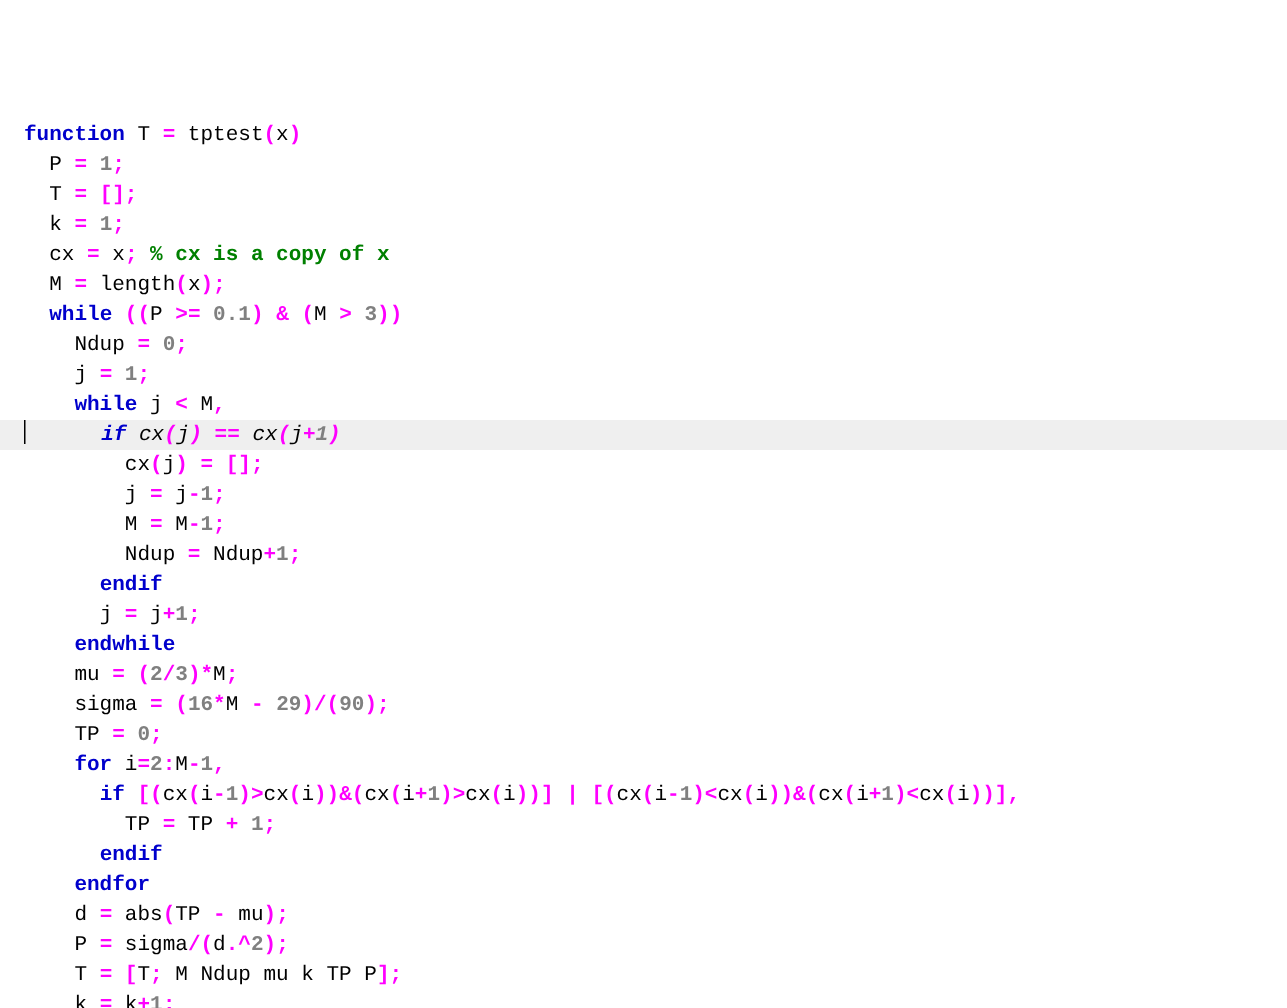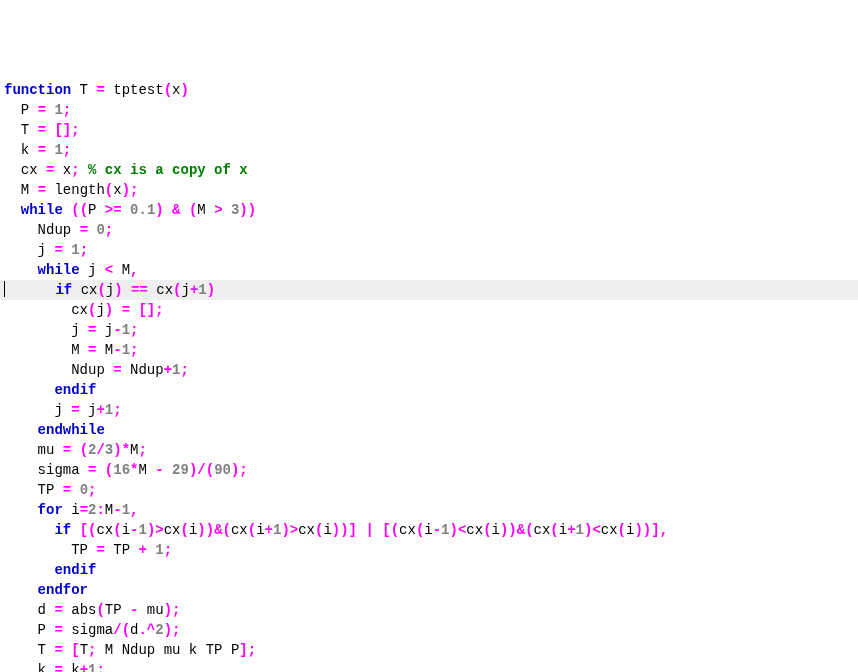--- a/index.html
+++ b/index.html
@@ -11,24 +11,25 @@
     color: #000000;
     white-space: pre;
     padding: 0;
     width: 858px;
   }
   .code-container {
     width: 858px;
   }
   .line {
     height: 20px;
-    padding-left: 4px;
+    padding-left: 16px;
   }
   .line.highlighted {
     background: #efefef;
+    font-style: italic;
   }
   .k  { color: #0000cc; font-weight: bold; }  
   .op { color: #ff00ff; font-weight: bold; }  
   .n  { color: #808080; font-weight: bold; }  
   .c  { color: #008000; font-weight: bold; text-align: right; }  
   .id { color: #000000; }                     
   .cursor {
     display: inline-block;
     width: 1px;
     height: 16px;

